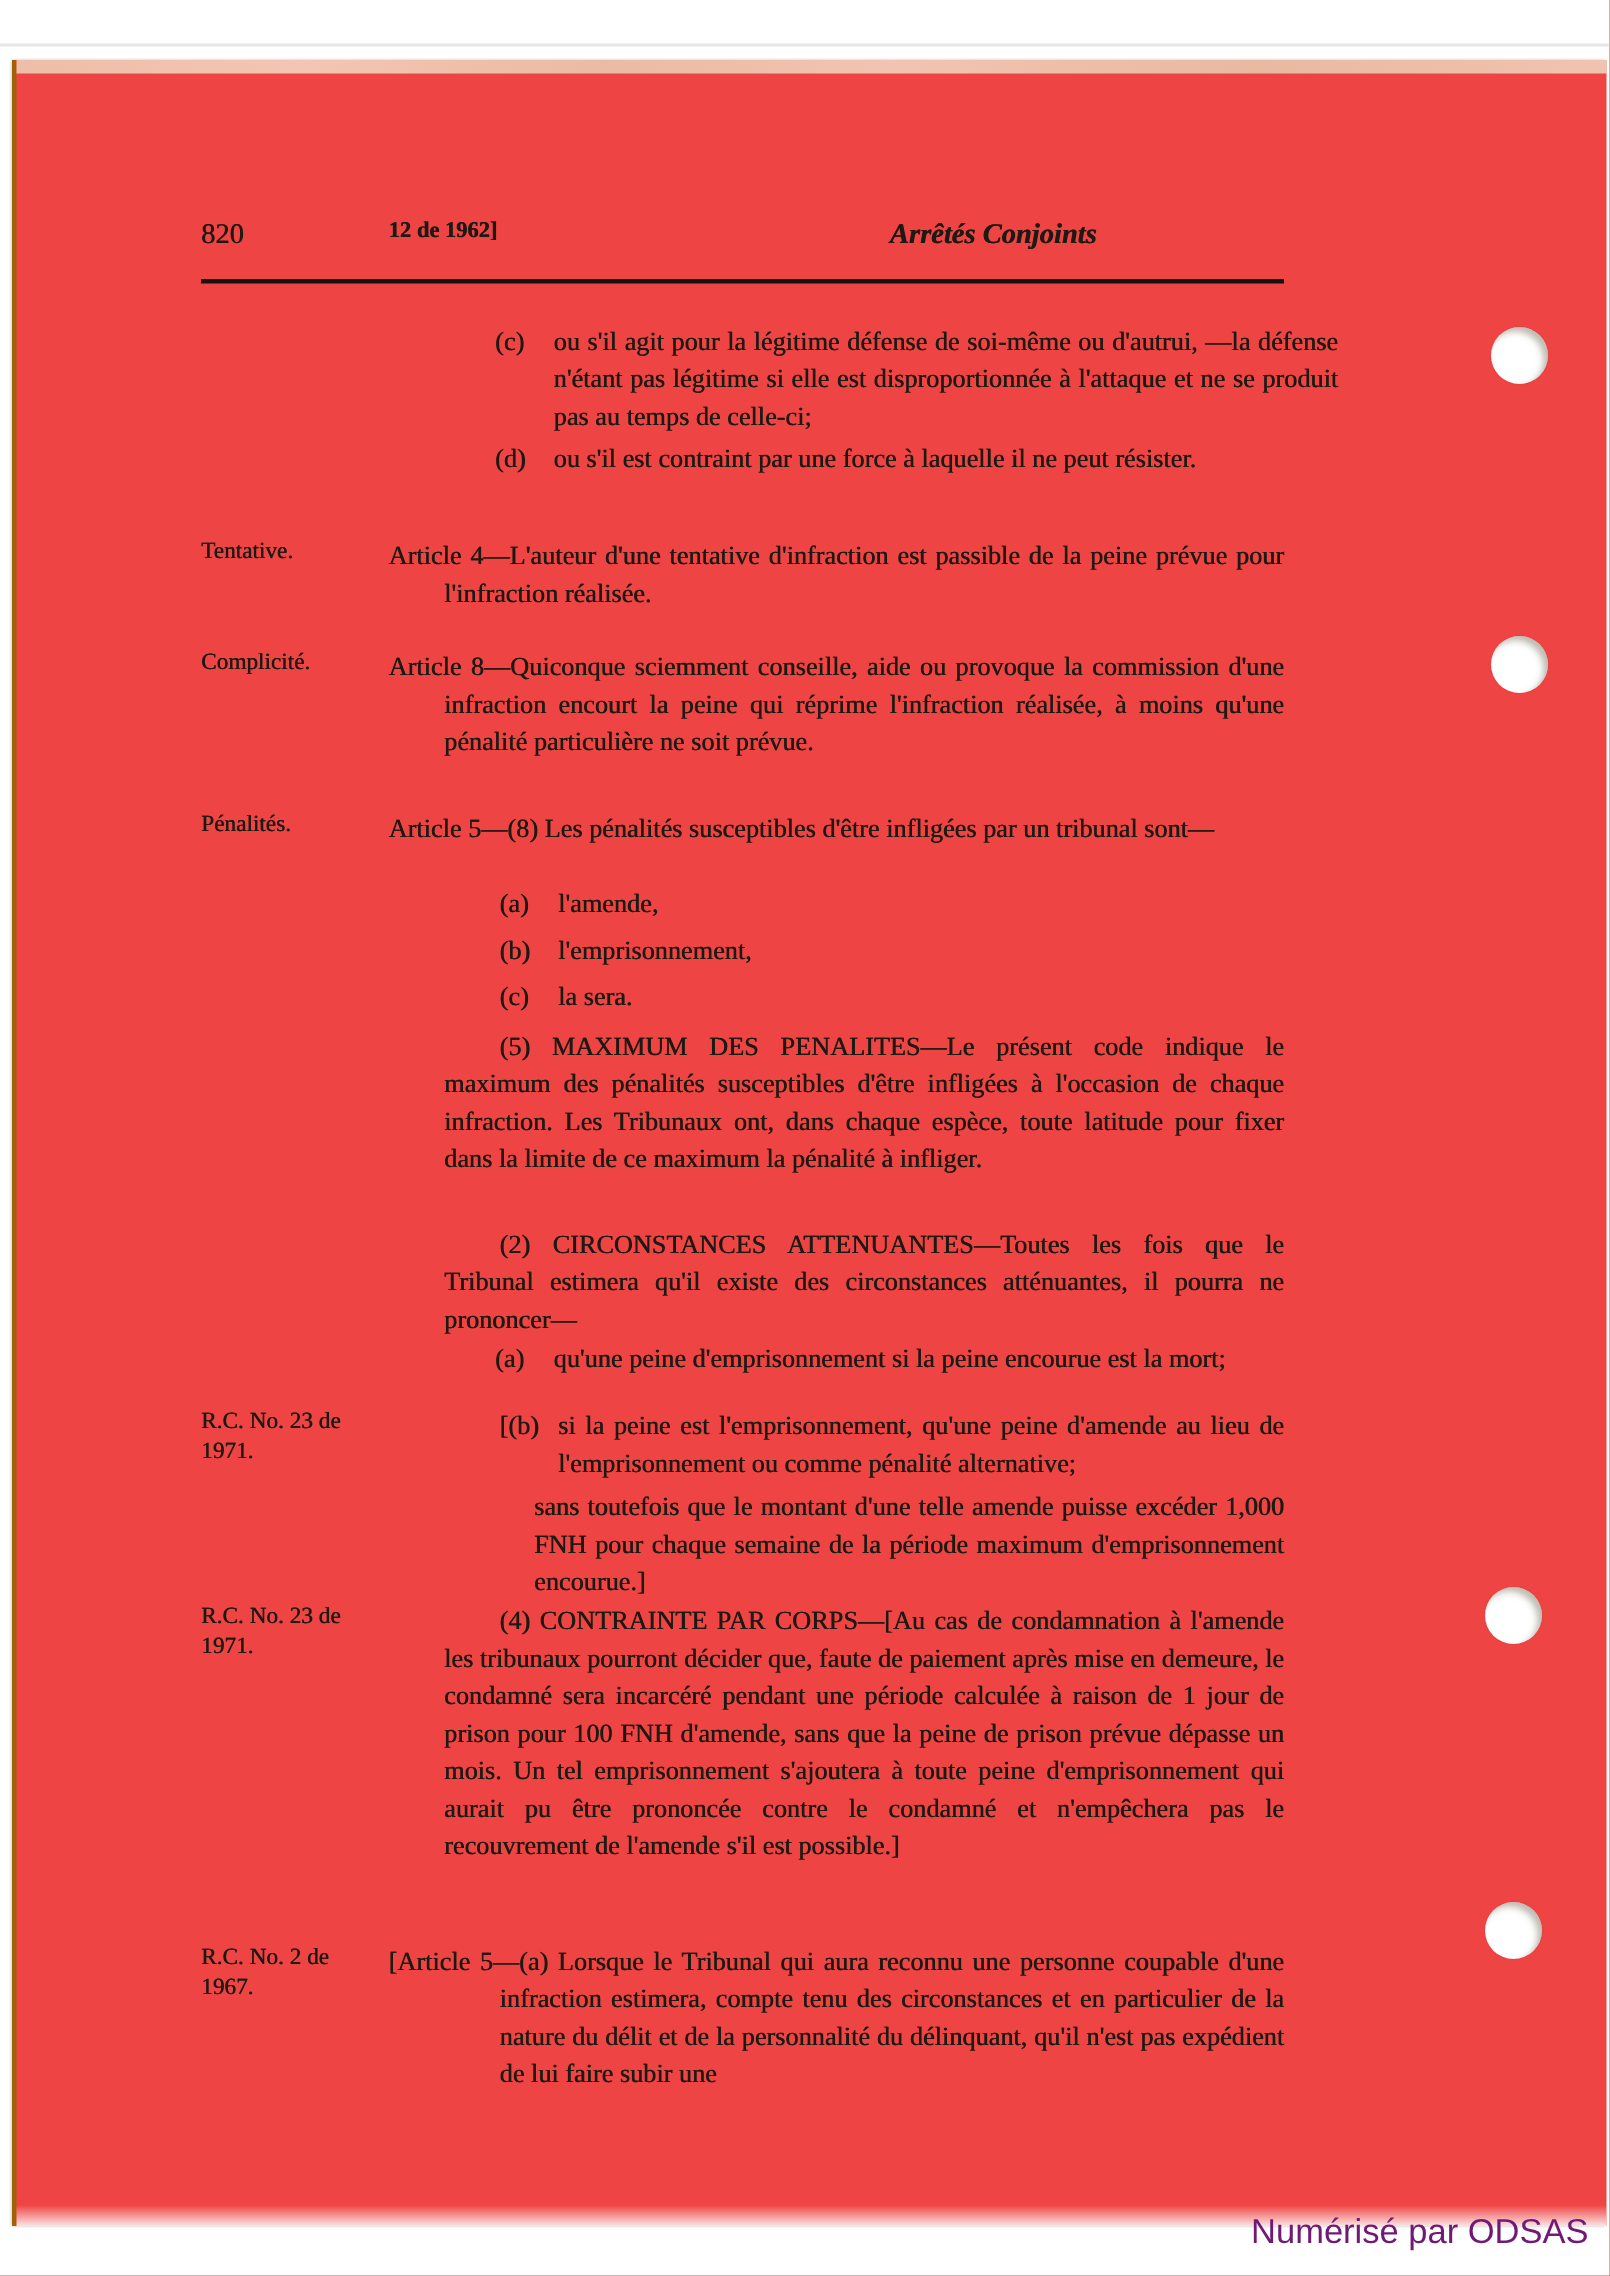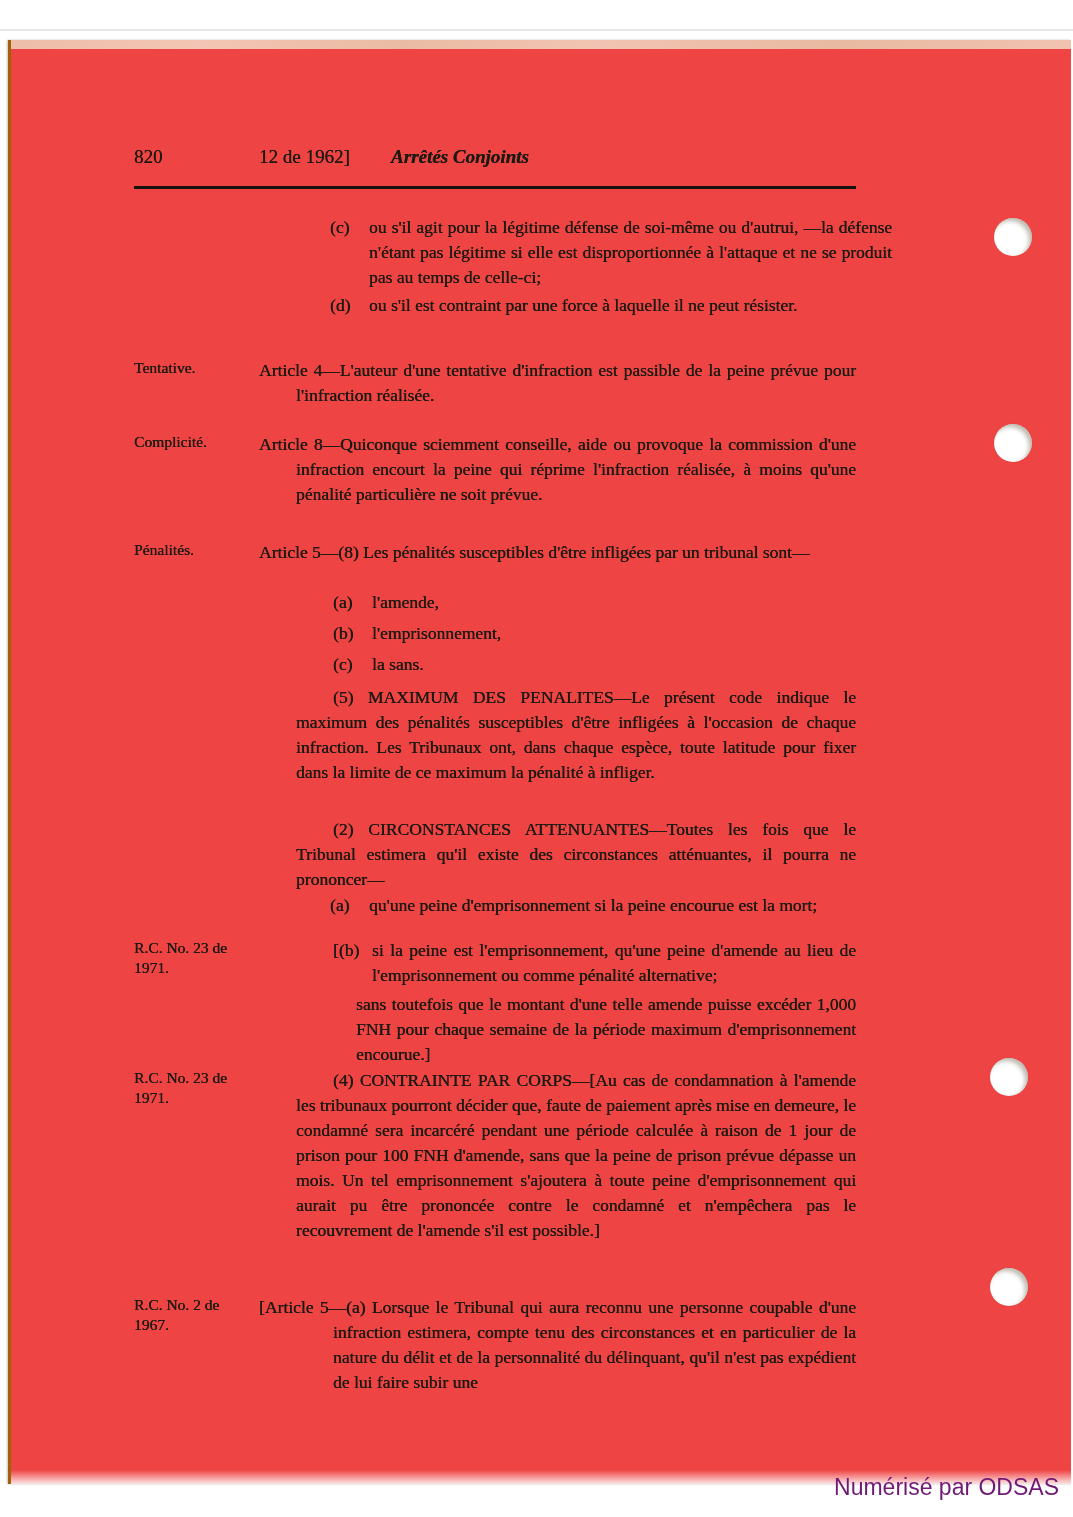--- a/index.html
+++ b/index.html
@@ -19,22 +19,22 @@
   .sheet::before{
     content:'';position:absolute;top:0;left:0;right:0;height:9px;opacity:.75;
     background:linear-gradient(90deg,#ece7cb,#f4f0d9 18%,#e8e3c4 37%,#f2eed7 55%,#e6e1c1 78%,#f1edd5);
   }
   .sheet::after{
     content:'';position:absolute;bottom:0;left:0;right:0;height:14px;
     background:linear-gradient(180deg,rgba(255,255,255,0),rgba(255,255,255,.85));
   }
   .txt{text-shadow:.35px 0 0 currentColor;}
   .hdr-num{position:absolute;left:123px;top:106px;font-size:19px;}
-  .hdr-vol{position:absolute;left:248px;top:106px;font-size:19px;font-weight:normal;}
-  .hdr-title{position:absolute;left:380px;top:106px;width:340px;text-align:left;
+  .hdr-vol{position:absolute;left:248px;top:106px;font-size:15px;font-weight:bold;}
+  .hdr-title{position:absolute;left:380px;top:106px;width:340px;text-align:right;
     font-size:19px;font-weight:bold;font-style:italic;}
   .rule{position:absolute;left:123px;top:146px;width:722px;height:3px;background:#15130d;}
 
   .row{position:absolute;left:0;right:0;}
   .mn{position:absolute;left:123px;width:112px;font-size:15.5px;line-height:20px;}
   .body-art{position:absolute;left:248px;width:597px;padding-left:37px;text-indent:-37px;
     box-sizing:border-box;}
   .body-art5a{position:absolute;left:248px;width:597px;padding-left:74px;text-indent:-74px;
     box-sizing:border-box;}
   .para{position:absolute;left:285px;width:560px;text-indent:37px;}
@@ -94,21 +94,21 @@
     <div class="body-art jt bodytext txt">Article 5—(8) Les pénalités susceptibles d'être infligées par un tribunal sont—</div>
   </div>
 
   <div class="row r5">
     <div class="itemB bodytext txt"><span class="lbl">(a)</span><span>l'amende,</span></div>
   </div>
   <div class="row r6">
     <div class="itemB bodytext txt"><span class="lbl">(b)</span><span>l'emprisonnement,</span></div>
   </div>
   <div class="row r7">
-    <div class="itemB bodytext txt"><span class="lbl">(c)</span><span>la sans.</span></div>
+    <div class="itemB bodytext txt"><span class="lbl">(c)</span><span>la sera.</span></div>
   </div>
 
   <div class="row r8">
     <div class="para jt bodytext txt">(5) MAXIMUM DES PENALITES—Le présent code indique le maximum des pénalités susceptibles d'être infligées à l'occasion de chaque infraction. Les Tribunaux ont, dans chaque espèce, toute latitude pour fixer dans la limite de ce maximum la pénalité à infliger.</div>
   </div>
 
   <div class="row r9">
     <div class="para jt bodytext txt">(2) CIRCONSTANCES ATTENUANTES—Toutes les fois que le Tribunal estimera qu'il existe des circonstances atténuantes, il pourra ne prononcer—</div>
   </div>
 

